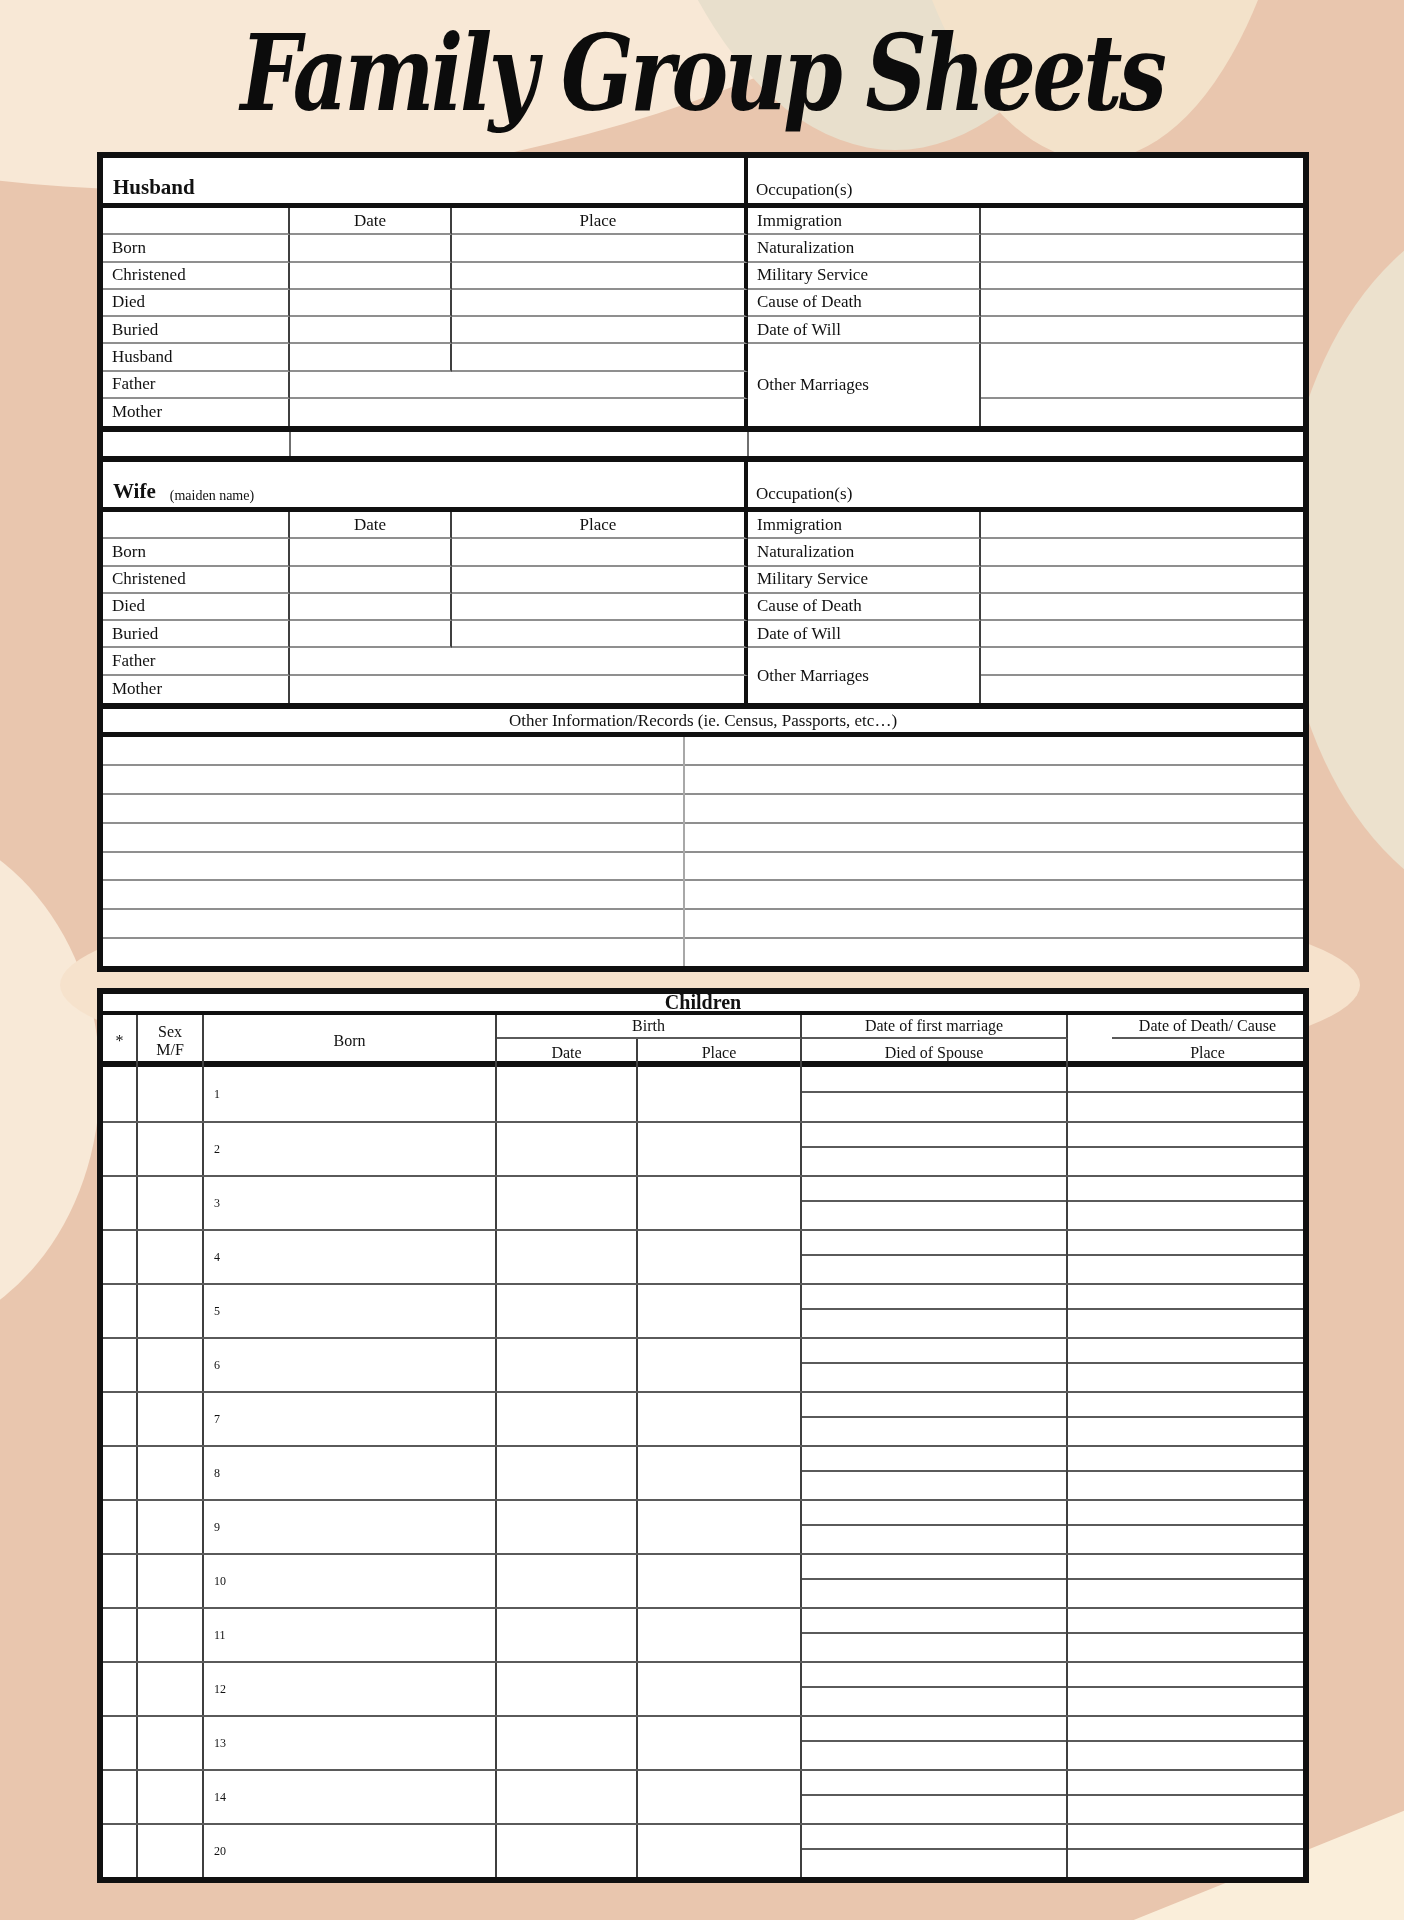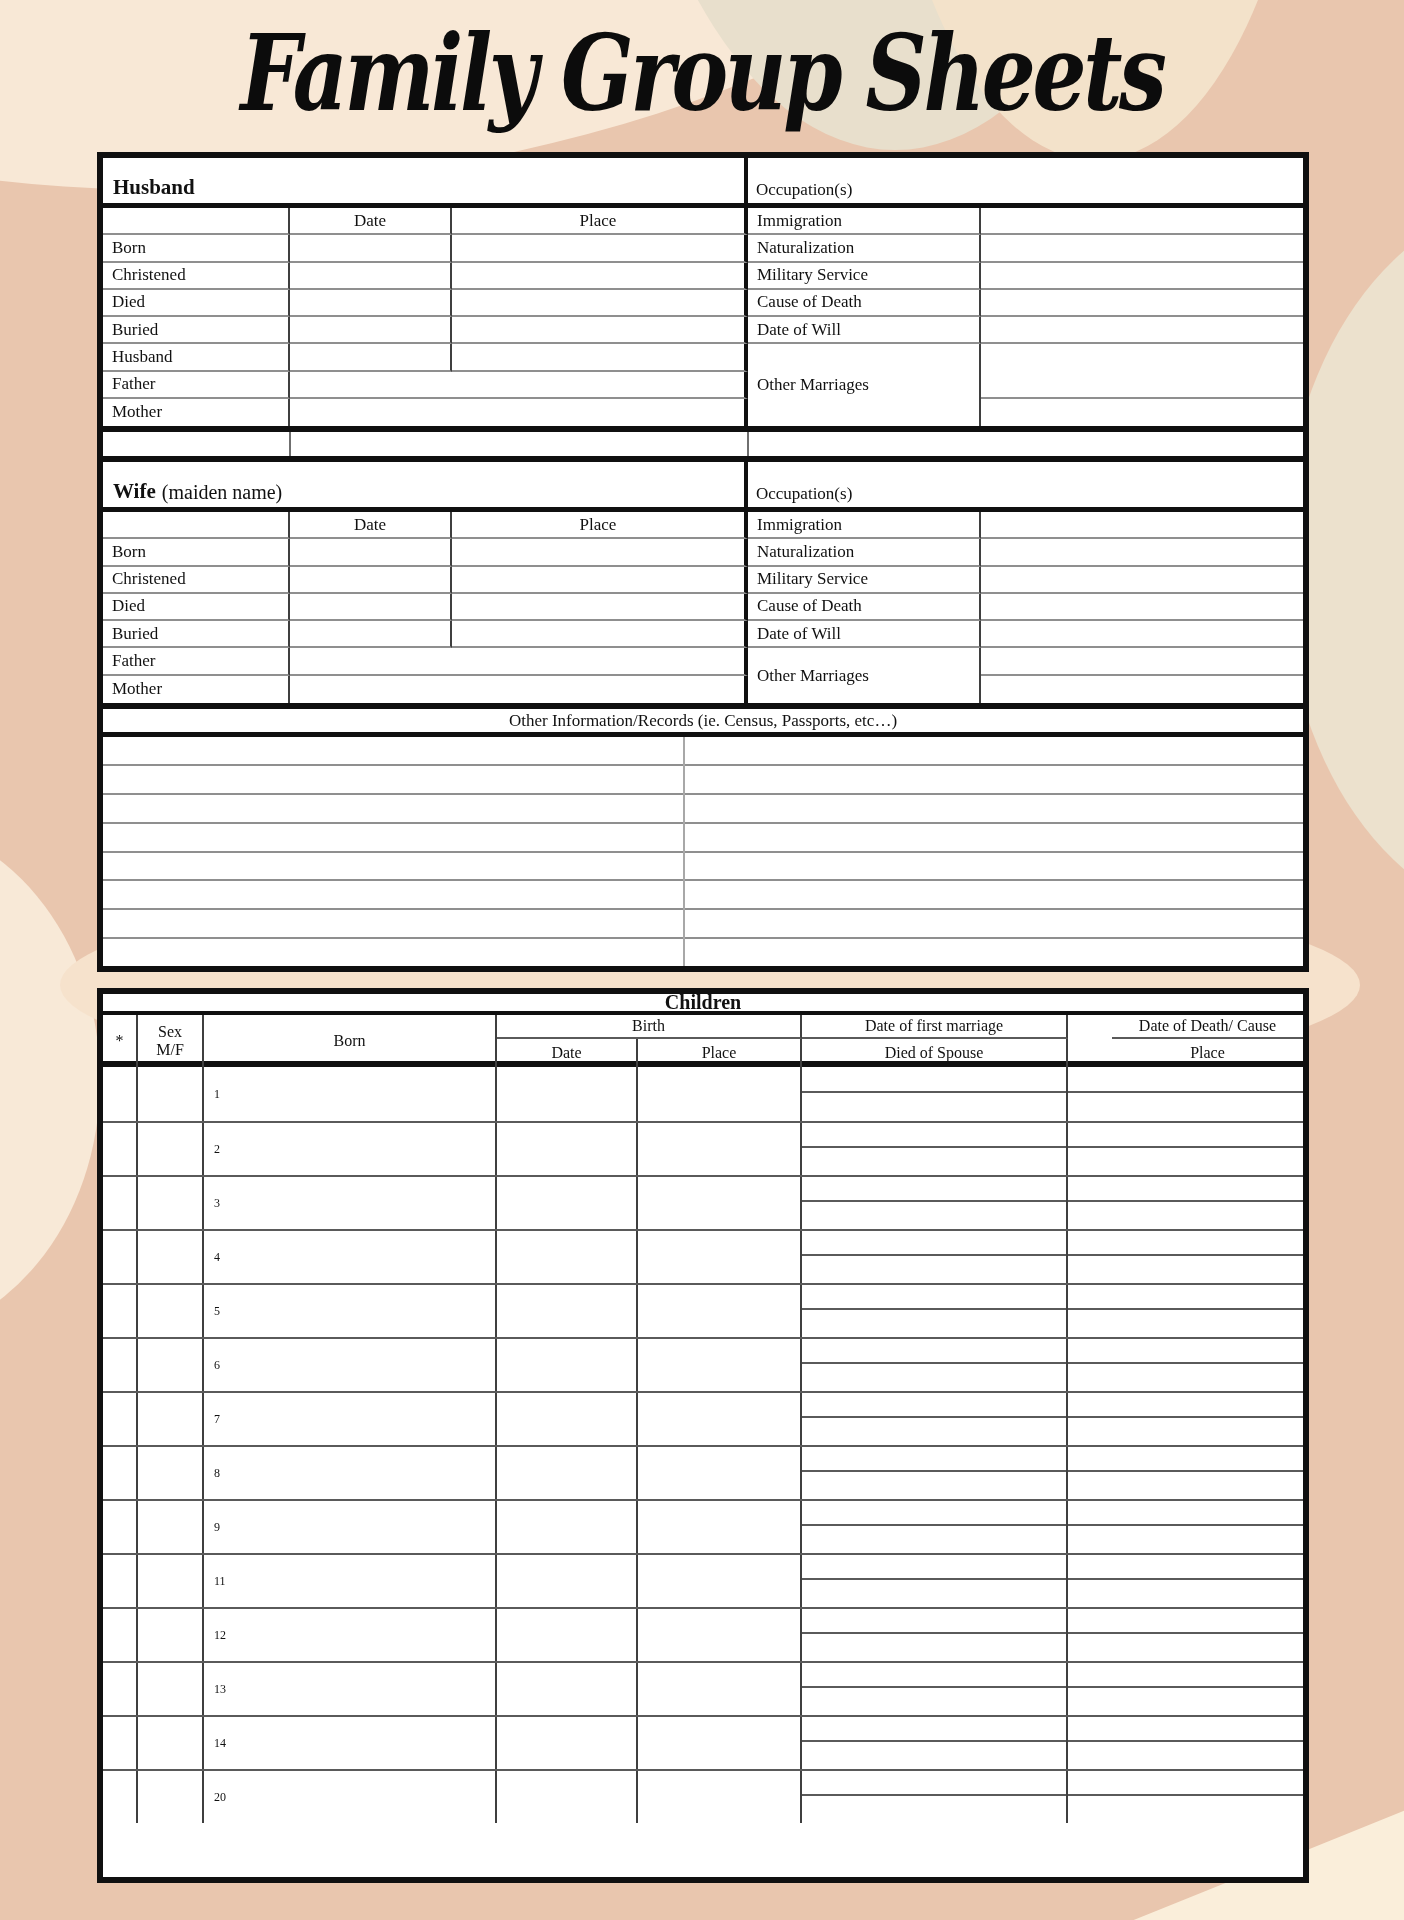--- a/index.html
+++ b/index.html
@@ -24,21 +24,21 @@
            transform:scale(0.85,1.05); color:#0c0c0c; white-space:nowrap; }
 
   
   .form-top { position:absolute; left:97px; top:152px; width:1212px; height:820px;
               background:#fff; border:6px solid #101010; display:flex; flex-direction:column; }
   .name-row { height:50px; flex:0 0 50px; border-bottom:5px solid #101010; display:flex; }
   .name-left { width:645px; border-right:4px solid #101010; display:flex; align-items:flex-end; padding:0 10px 3px 10px; }
   .name-right { flex:1; display:flex; align-items:flex-end; padding:0 10px 3px 8px; }
   .b17 { font-size:21px; font-weight:bold; }
   .r17 { font-size:17px; }
-  .note { font-size:20px; margin-left:6px; }
+  .note { font-size:14px; margin-left:14px; }
 
   .sgrid { display:grid; grid-template-columns:187px 162px 296px 233px 1fr; }
   .hgrid { height:218px; flex:0 0 218px; grid-template-rows:repeat(8,1fr); }
   .wgrid { height:191px; flex:0 0 191px; grid-template-rows:repeat(7,1fr); }
   .sgrid .cell { border-right:2px solid #3f3f3f; border-bottom:2px solid #8f8f8f;
                  display:flex; align-items:center; padding-left:9px; font-size:17px; }
   .cell.center { justify-content:center; padding-left:0; }
   .cell.noR { border-right:none; }
   .cell.thickR { border-right:4px solid #101010; }
   .cell.noB { border-bottom:none; }
@@ -378,20 +378,35 @@
     <div class="ccell"></div>
     <div class="ccell"></div>
     <div class="ccell split">
       <div class="half"></div>
     </div>
     <div class="ccell split noR">
       <div class="half"></div>
     </div>
   </div>
 
+  <div class="crow">
+    <div class="ccell"></div>
+    <div class="ccell"></div>
+    <div class="ccell cname">
+      <span class="num">10</span>
+    </div>
+    <div class="ccell"></div>
+    <div class="ccell"></div>
+    <div class="ccell split">
+      <div class="half"></div>
+    </div>
+    <div class="ccell split noR">
+      <div class="half"></div>
+    </div>
+  </div>
 
   <div class="crow">
     <div class="ccell"></div>
     <div class="ccell"></div>
     <div class="ccell cname">
       <span class="num">11</span>
     </div>
     <div class="ccell"></div>
     <div class="ccell"></div>
     <div class="ccell split">

